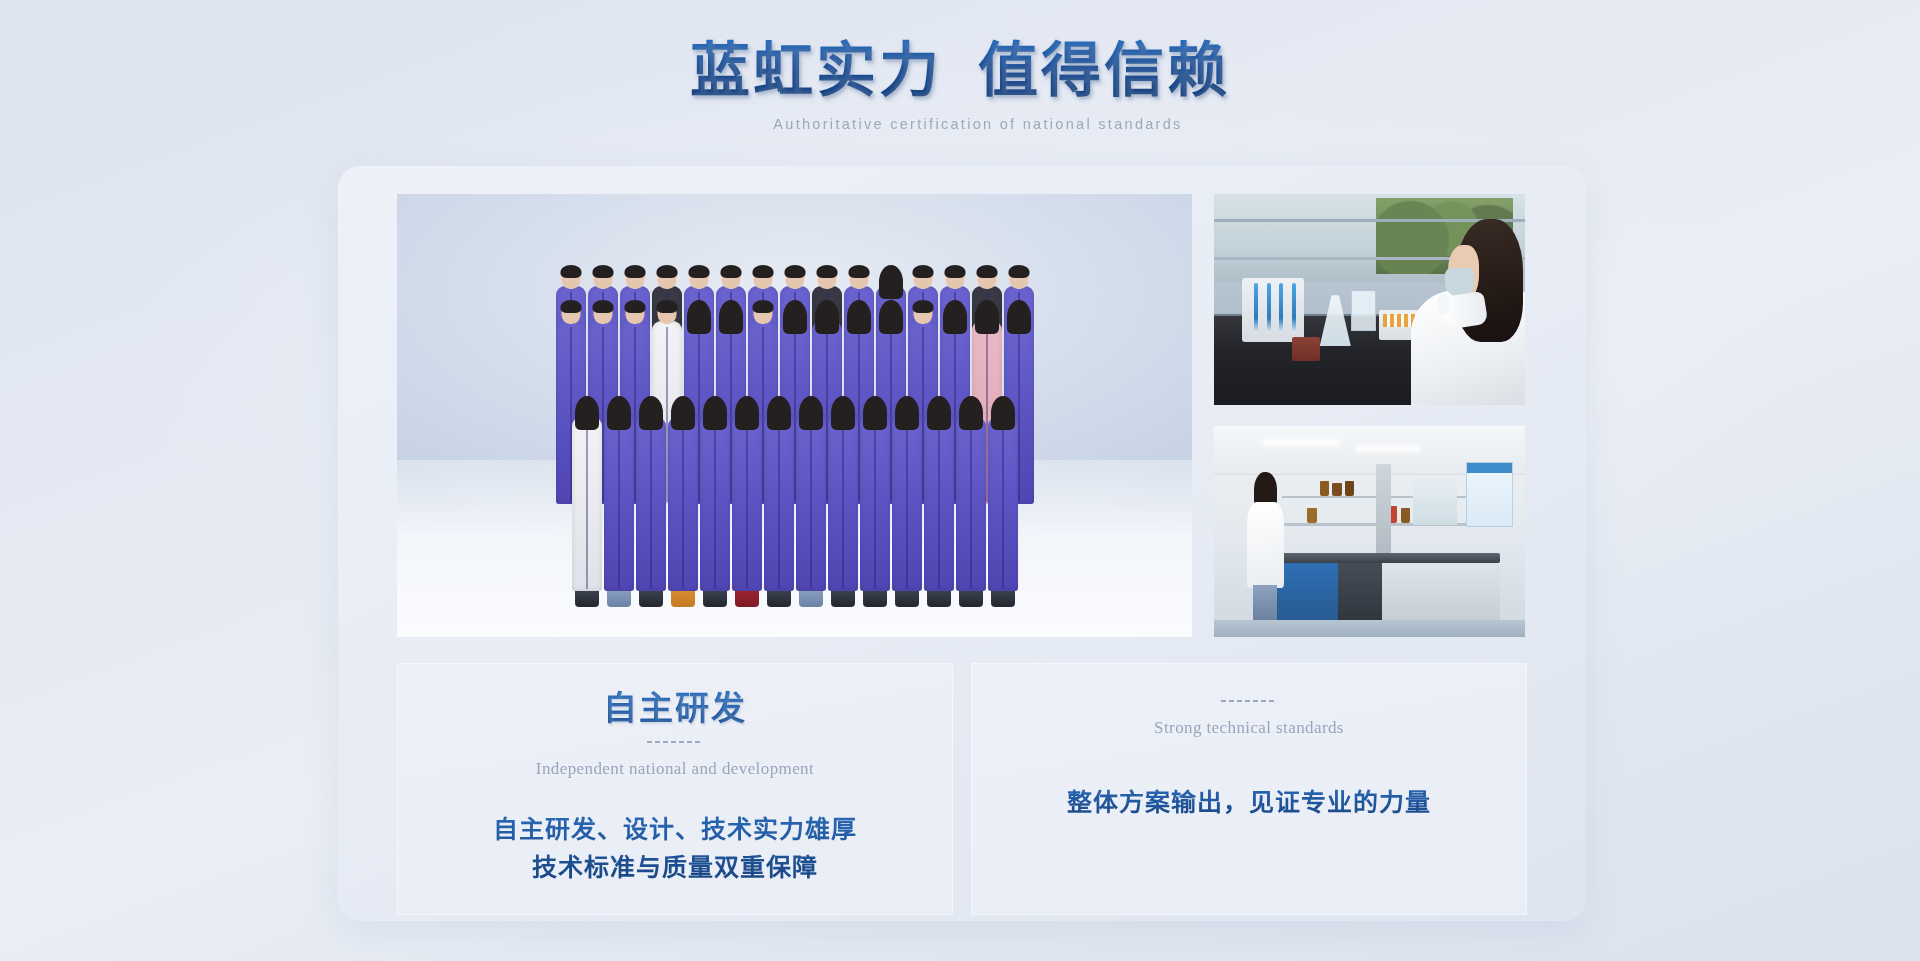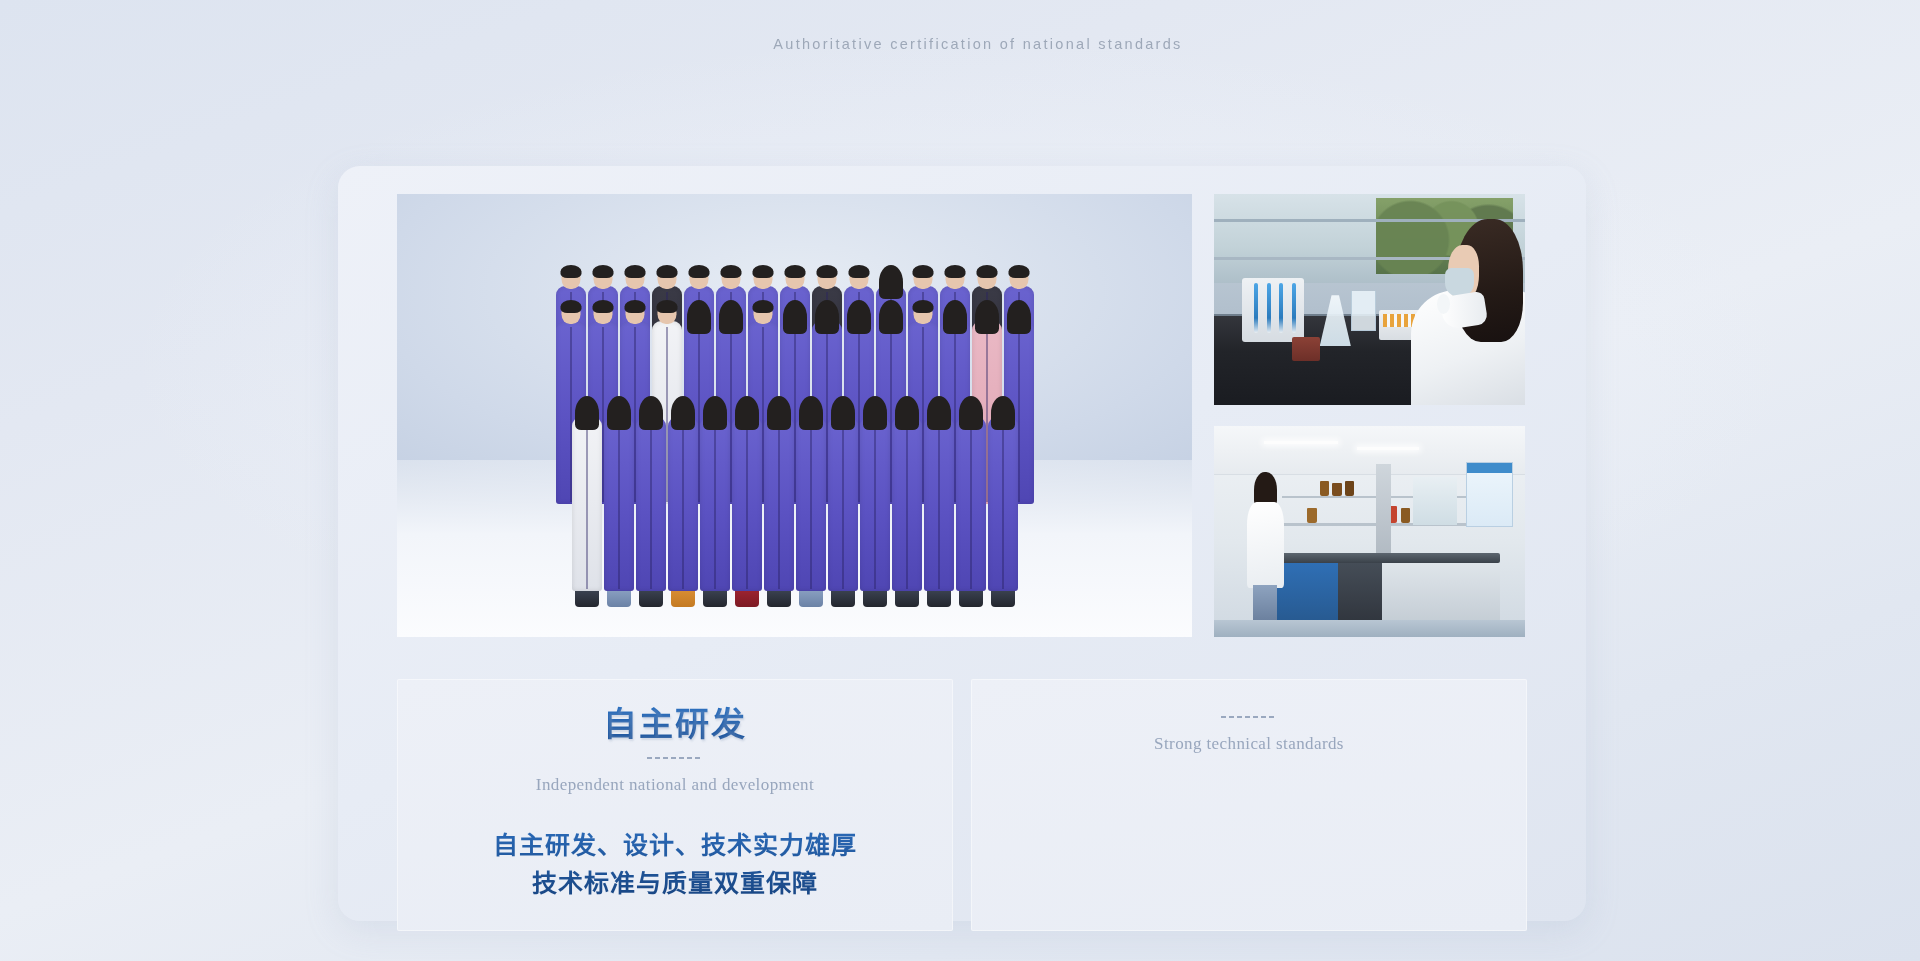--- a/index.html
+++ b/index.html
@@ -38,20 +38,21 @@
     -webkit-background-clip:text;
     background-clip:text;
     -webkit-text-fill-color:transparent;
     text-shadow:2px 3px 3px rgba(120,140,170,0.30);
     filter:drop-shadow(1px 2px 2px rgba(130,150,180,0.35));
     display:inline-block;
     white-space:pre;
   }
 
   .page-subtitle {
+    margin-top:9px;
     font-family:"Liberation Sans", sans-serif;
     font-size:14.5px;
     font-weight:400;
     letter-spacing:2.3px;
     color:#98a3b4;
     opacity:.92;
     padding-left:36px;
   }
 
   
@@ -267,21 +268,21 @@
     background:linear-gradient(180deg,#b8c6d3 0%,#9fb0c0 100%);
   }
   .lab2-person { position:absolute; left:10%; top:22%; width:13%; height:70%; }
   .lab2-p-hair { position:absolute; left:22%; top:0; width:58%; height:26%; background:#241a15; border-radius:46% 46% 28% 28%; }
   .lab2-p-coat { position:absolute; left:4%; top:20%; width:92%; height:58%; background:linear-gradient(170deg,#ffffff 0%,#e9edf1 100%); border-radius:26% 26% 6% 6%; }
   .lab2-p-legs { position:absolute; left:20%; top:76%; width:58%; bottom:0; background:linear-gradient(180deg,#8ea3bf 0%,#6c819f 100%); }
 
   
   .cards-row {
     display:flex; gap:18px;
-    margin-top:42px;
+    margin-top:26px;
   }
   .feature-card {
     flex:1;
     height:252px;
     background:linear-gradient(170deg,#edf0f7 0%, #e9edf5 100%);
     border-radius:2px;
     display:flex;
     flex-direction:column;
     align-items:center;
     justify-content:flex-start;
@@ -330,20 +331,21 @@
     -webkit-background-clip:text; background-clip:text;
     -webkit-text-fill-color:transparent;
     white-space:pre-line;
   }
   .feature-card.single .card-desc { margin-top:46px; }
 </style>
 </head>
 <body>
 
 <div class="page-header">
+  <h1 class="page-title">蓝虹实力  值得信赖</h1>
   <div class="page-subtitle">Authoritative certification of national standards</div>
 </div>
 
 <div class="panel">
   <div class="panel-inner">
 
     <div class="media-row">
 
       <div class="photo photo-main" aria-label="公司全体员工合影 — 三排身穿紫蓝色工装的员工在浅色影棚背景前合影">
         <div class="grp-bg"></div>
@@ -659,18 +661,19 @@
         <div class="card-title">自主研发</div>
         <div class="card-dash"></div>
         <div class="card-en">Independent national and development</div>
         <div class="card-desc">自主研发、设计、技术实力雄厚
 技术标准与质量双重保障</div>
       </div>
 
       <div class="feature-card single">
         <div class="card-dash"></div>
         <div class="card-en">Strong technical standards</div>
+        <div class="card-desc">整体方案输出，见证专业的力量</div>
       </div>
 
     </div>
 
   </div>
 </div>
 
 </body></html>

